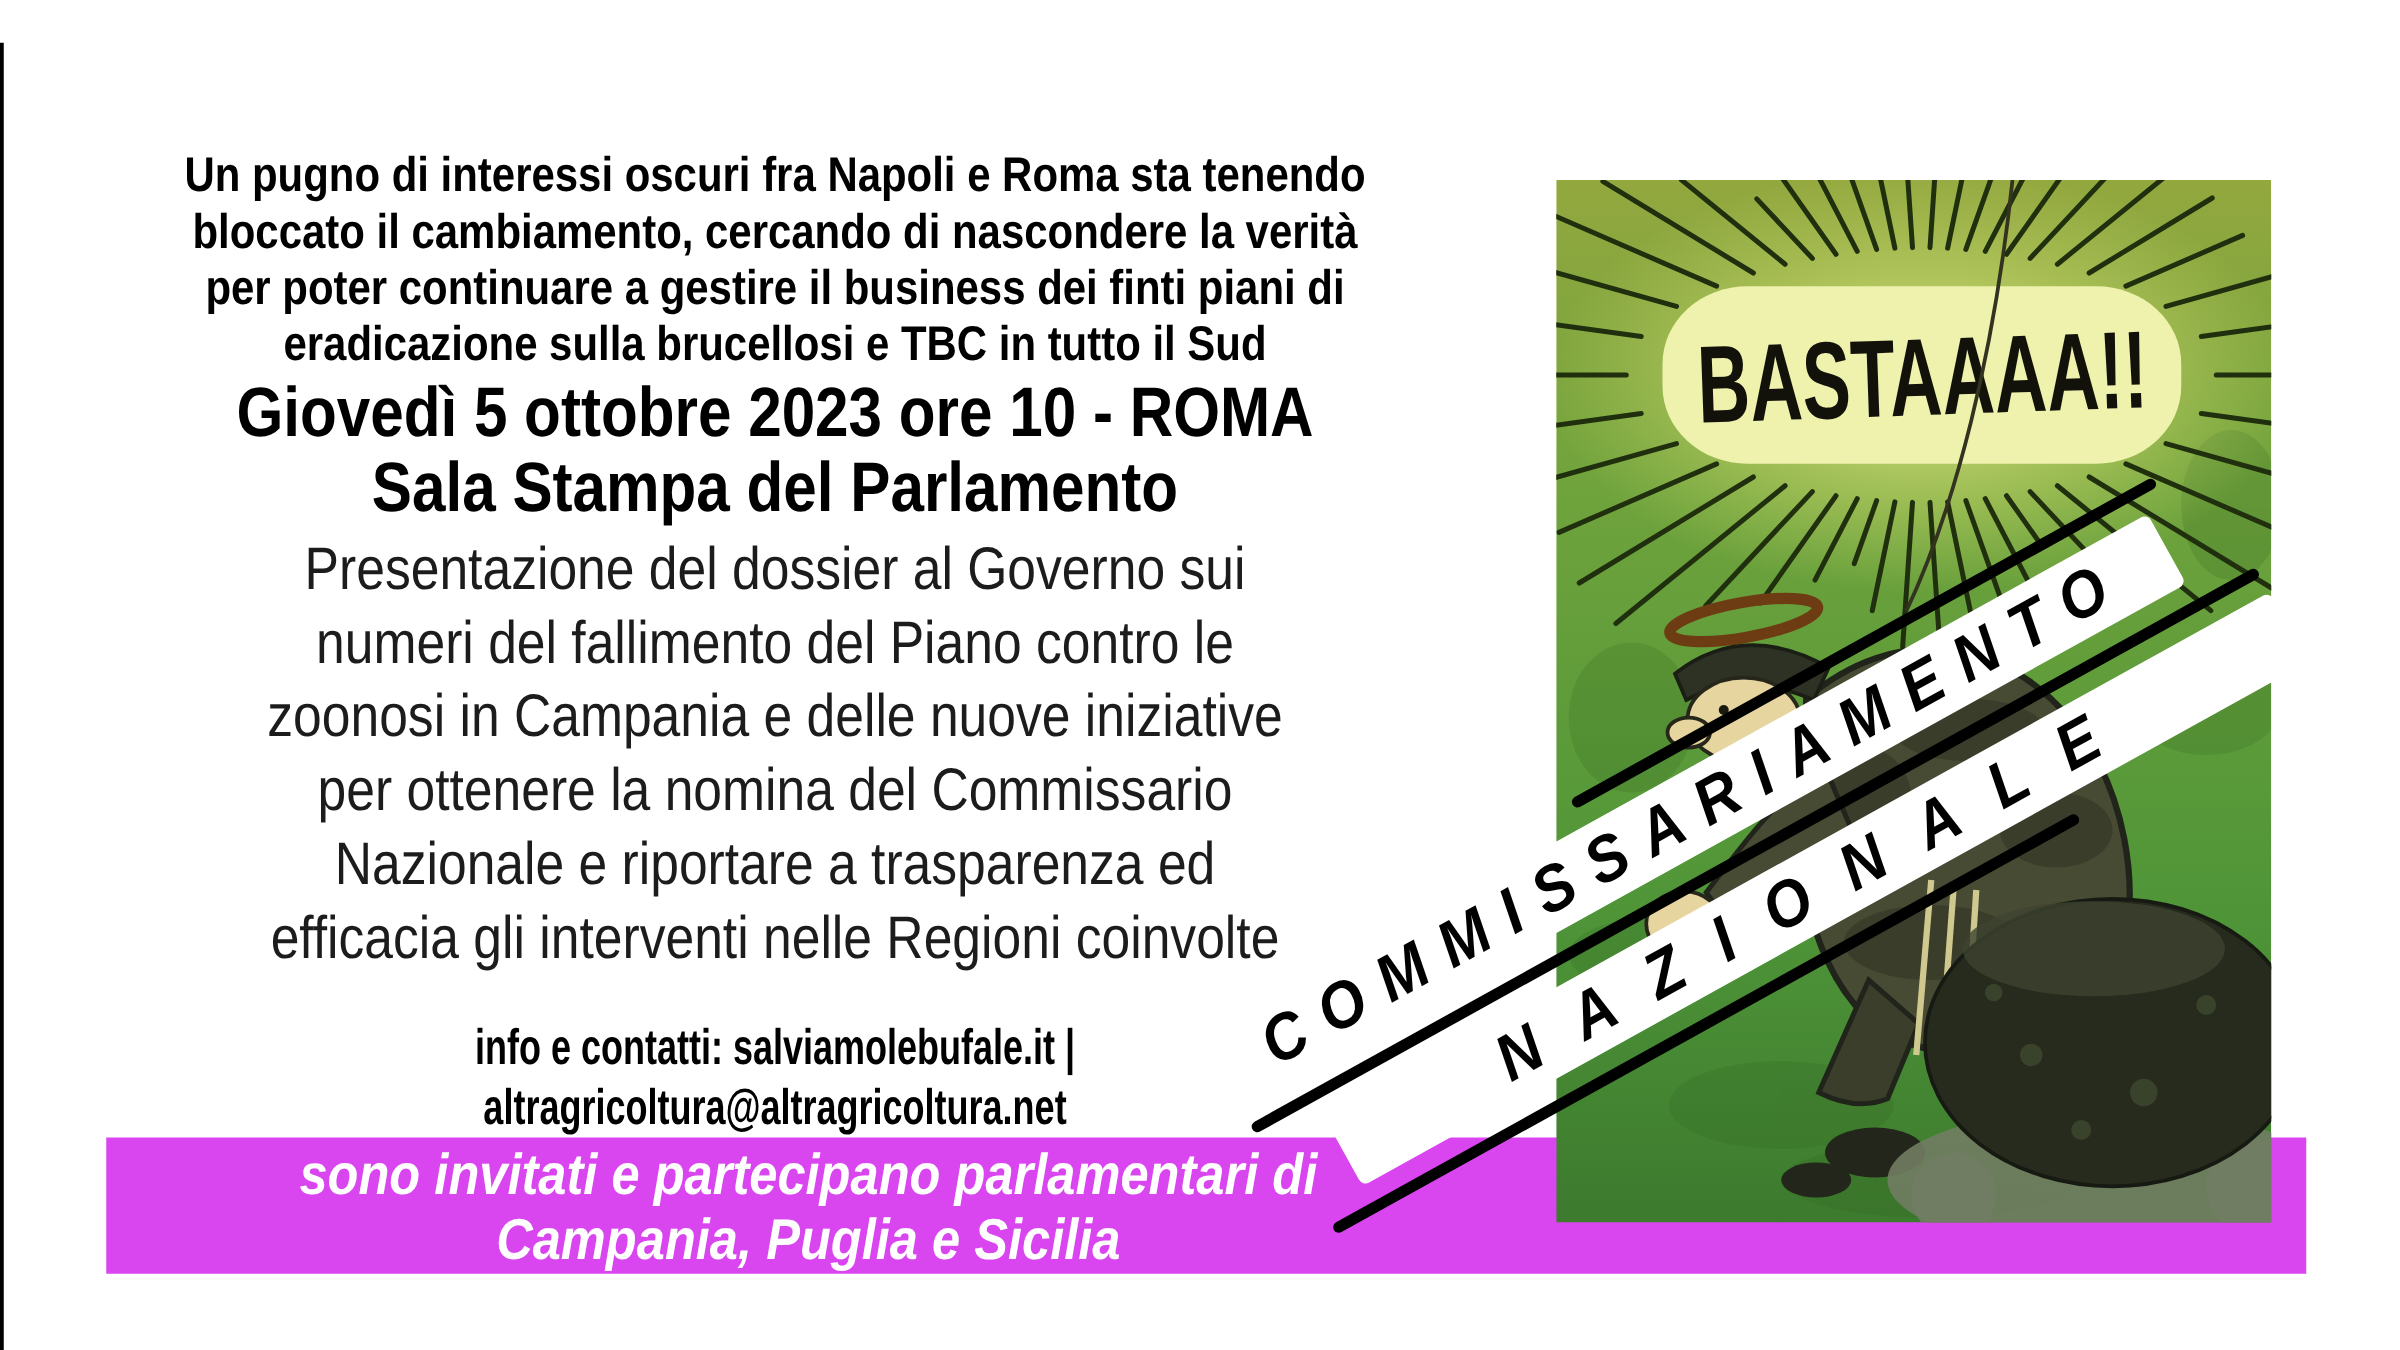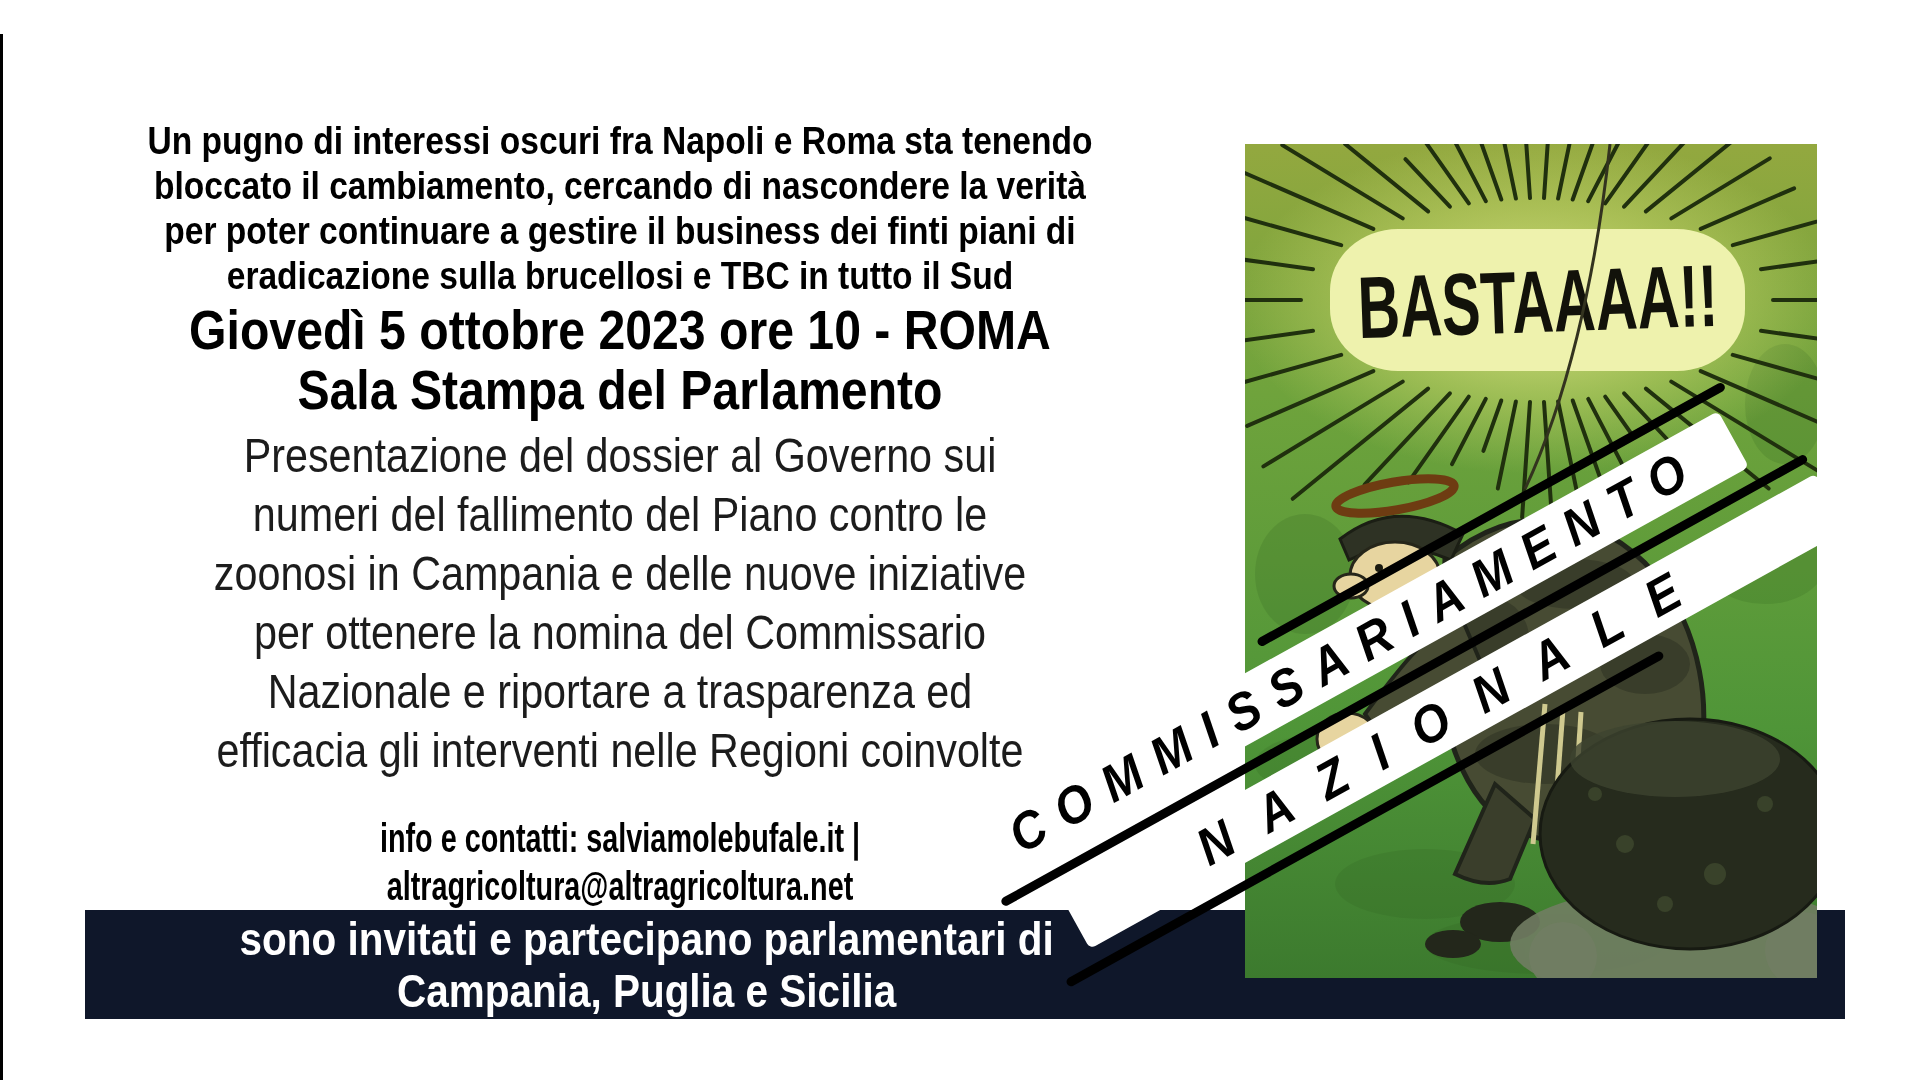--- a/index.html
+++ b/index.html
@@ -65,21 +65,21 @@
   <div class="txt event-title">Giovedì 5 ottobre 2023 ore 10 - ROMA
 Sala Stampa del Parlamento</div>
   <div class="txt event-desc">Presentazione del dossier al Governo sui
 numeri del fallimento del Piano contro le
 zoonosi in Campania e delle nuove iniziative
 per ottenere la nomina del Commissario
 Nazionale e riportare a trasparenza ed
 efficacia gli interventi nelle Regioni coinvolte</div>
   <div class="txt contacts">info e contatti: salviamolebufale.it | altragricoltura@altragricoltura.net</div>
 
-  <div class="banner" style="background: #0f172a;">
+  <div class="banner" style="background: #d946ef; font-style: italic;">
     <div class="banner-textarea">
       <div class="banner-text" style="color: rgb(255, 255, 255);">sono invitati e partecipano parlamentari di
 Campania, Puglia e Sicilia</div>
     </div>
   </div>
 
   <svg class="poster" viewBox="0 0 572 834" preserveAspectRatio="none">
     <defs>
       <linearGradient id="bg" x1="0" y1="0" x2="0" y2="1">
         <stop offset="0" stop-color="#93a83f"></stop>

